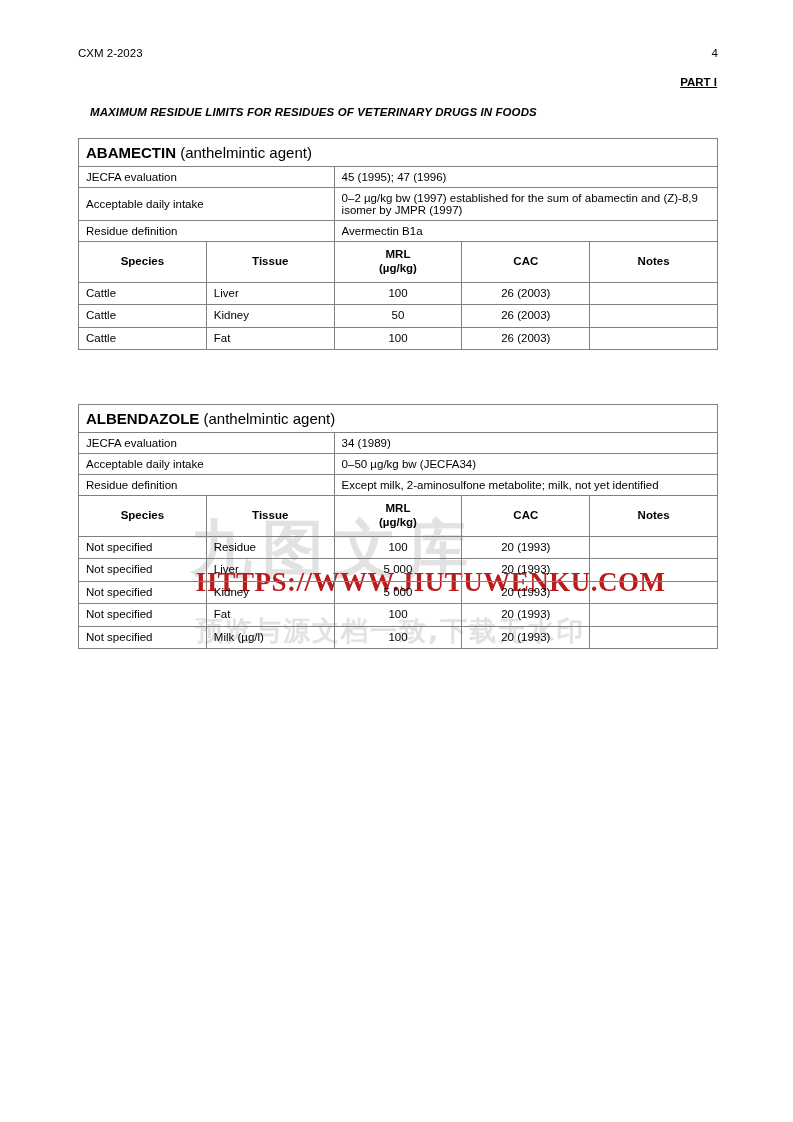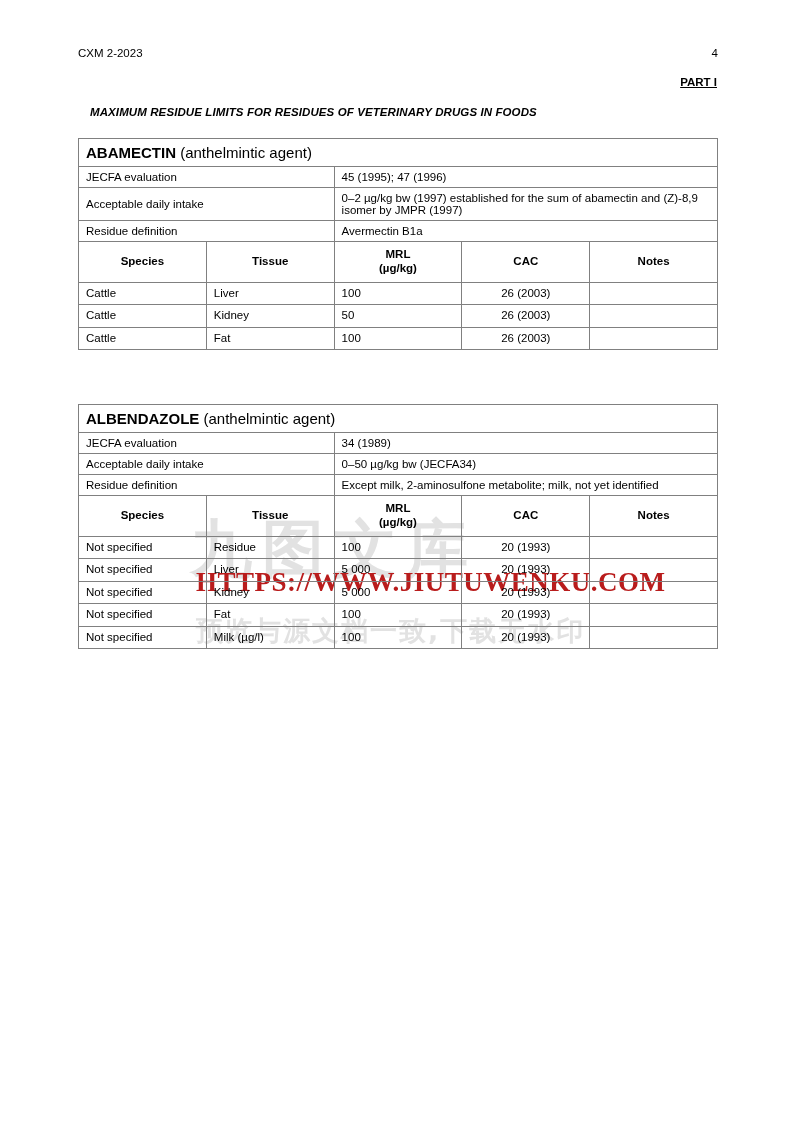--- a/index.html
+++ b/index.html
@@ -149,21 +149,21 @@
   .col-cac     { width: 75px; }
   .col-notes   { }
 
   .data-row td {
     padding-top: 3px;
     padding-bottom: 3px;
     line-height: 1.35;
   }
   .cell-species { text-align: left; margin-left: 32px; }
   .cell-tissue  { text-align: left; }
-  .cell-mrl     { text-align: left; }
+  .cell-mrl     { text-align: center; }
   .cell-cac     { text-align: center; }
   .cell-notes   { text-align: left; }
 
   #table-abamectin { top: 138px; }
   #table-albendazole { top: 404px; }
 </style>
 </head>
 <body>
 
 <div class="page">

